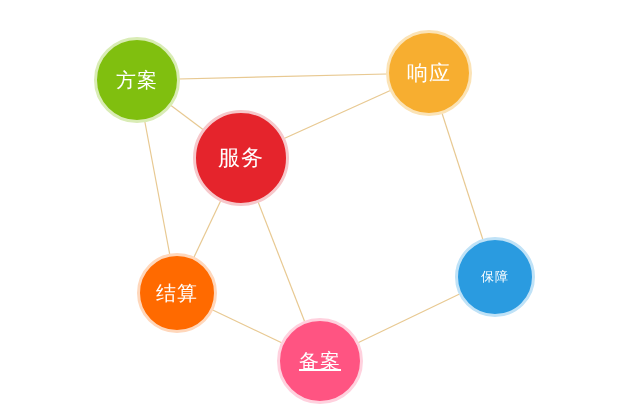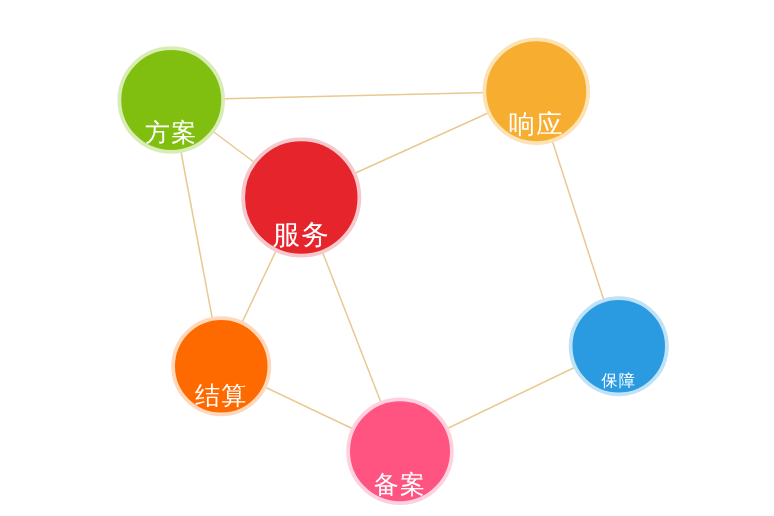--- a/index.html
+++ b/index.html
@@ -10,21 +10,21 @@
     overflow: hidden;
     background: #ffffff;
     font-family: "DejaVu Sans", "Liberation Sans", sans-serif;
   }
   #edges { position: absolute; left: 0; top: 0; }
   .node {
     position: absolute;
     border-radius: 50%;
     box-sizing: border-box;
     display: flex;
-    align-items: flex-end;
+    align-items: center;
     justify-content: center;
     color: #ffffff;
     cursor: pointer;
   }
   .node span { white-space: nowrap; letter-spacing: 1px; }
 </style>
 </head>
 <body>
 
 <div id="stage">
@@ -46,19 +46,19 @@
       <div class="node" style="left: 193px; top: 110px; width: 96px; height: 96px; background: rgb(229, 36, 44); border: 3px solid rgb(246, 200, 203);">
         <span style="font-size: 22px;">服务</span>
       </div>
       <div class="node" style="left: 386px; top: 30px; width: 86px; height: 86px; background: rgb(247, 174, 48); border: 3px solid rgb(251, 227, 182);">
         <span style="font-size: 21px;">响应</span>
       </div>
       <div class="node" style="left: 137px; top: 253px; width: 80px; height: 80px; background: rgb(255, 106, 0); border: 3px solid rgb(255, 215, 187);">
         <span style="font-size: 20px;">结算</span>
       </div>
       <div class="node" style="left: 277px; top: 318px; width: 86px; height: 86px; background: rgb(255, 84, 130); border: 3px solid rgb(255, 209, 222);">
-        <span style="font-size: 20px;">备案</span>
+        <span style="font-size: 20px; text-decoration: underline;">备案</span>
       </div>
       <div class="node" style="left: 455px; top: 237px; width: 80px; height: 80px; background: rgb(42, 155, 224); border: 3px solid rgb(191, 226, 247);">
         <span style="font-size: 13px;">保障</span>
       </div>
     </div>
 </div>
 
 </body></html>

